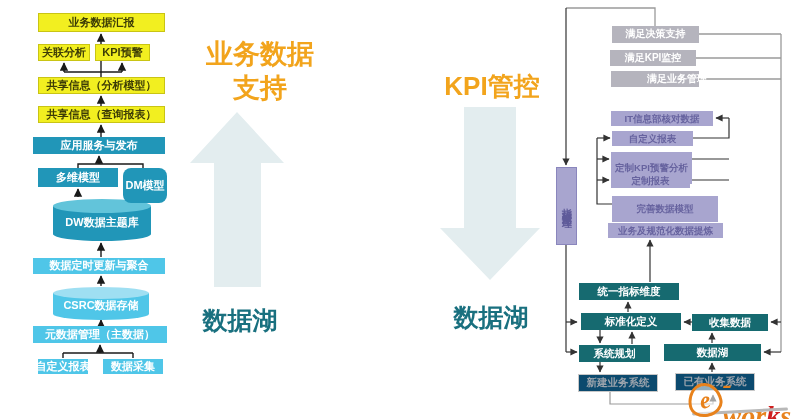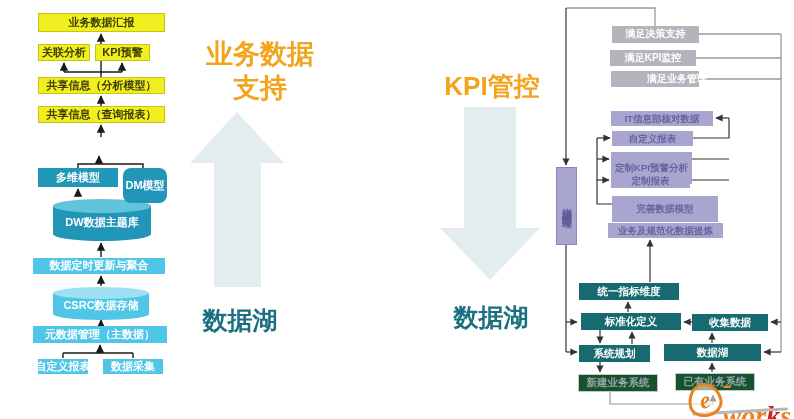--- a/index.html
+++ b/index.html
@@ -6,21 +6,21 @@
   .stage{position:relative;width:794px;height:419px;background:#ffffff;overflow:hidden;
          font-family:"Liberation Sans","DejaVu Sans",sans-serif;}
   .box{position:absolute;display:flex;align-items:center;justify-content:center;
        text-align:center;font-weight:bold;line-height:1.05;box-sizing:border-box;white-space:nowrap;}
   .yellow{background:#f2ef20;border:1px solid #c9c414;color:#3c3c06;font-size:11px;}
   .teal{background:#2196b8;color:#ffffff;font-size:11px;}
   .cyan{background:#4fc6e8;color:#ffffff;font-size:11px;}
   .grayb{background:#b5b4bd;color:#ffffff;font-size:10px;}
   .purple{background:#a8a5cf;color:#67639f;font-size:9.5px;}
   .tealdark{background:#166a70;color:#ffffff;font-size:10.5px;}
-  .whiteb{background:#14532d;border:1px solid #c8c8c8;color:#9ba3ac;font-size:10.5px;}
+  .whiteb{background:#0c4a6e;border:1px solid #c8c8c8;color:#9ba3ac;font-size:10.5px;}
   .vbox{position:absolute;background:#a8a5cf;border:1px solid #8a86bd;color:#5f5b9a;
         font-size:10px;font-weight:bold;writing-mode:vertical-rl;text-orientation:upright;
         display:flex;align-items:center;justify-content:center;letter-spacing:2px;box-sizing:border-box;}
   .cyl-label{position:absolute;text-align:center;font-weight:bold;color:#fff;font-size:11px;white-space:nowrap;}
   .bigword{position:absolute;font-weight:bold;text-align:center;line-height:1.25;}
   .orange-word{color:#f2a41c;font-size:27px;}
   .teal-word{color:#19707f;font-size:25px;}
   svg{position:absolute;left:0;top:0;}
   .wm{position:absolute;left:688px;top:381px;width:106px;height:38px;display:flex;align-items:center;
       font-family:"Liberation Serif","DejaVu Serif",serif;font-style:italic;font-weight:bold;}
@@ -114,20 +114,21 @@
       <path d="M53,293 V314 A48,6 0 0 0 149,314 V293" fill="#4fc6e8"></path>
       <ellipse cx="101" cy="293" rx="48" ry="6" fill="#9fdff2"></ellipse>
     </g>
   </svg>
 
   <div class="box yellow" style="left:38px;top:13px;width:127px;height:19px;">业务数据汇报</div>
   <div class="box yellow" style="left:38px;top:44px;width:52px;height:17px;">关联分析</div>
   <div class="box yellow" style="left:95px;top:44px;width:55px;height:17px;">KPI预警</div>
   <div class="box yellow" style="left:38px;top:77px;width:127px;height:17px;">共享信息（分析模型）</div>
   <div class="box yellow" style="left:38px;top:106px;width:127px;height:17px;">共享信息（查询报表）</div>
+  <div class="box teal" style="left:33px;top:137px;width:132px;height:17px;">应用服务与发布</div>
   <div class="box teal" style="left:38px;top:168px;width:80px;height:19px;">多维模型</div>
   <div class="box teal" style="left:123px;top:168px;width:44px;height:35px;border-radius:8px;">DM模型</div>
   <div class="cyl-label" style="left:52px;top:215px;width:100px;">DW数据主题库</div>
   <div class="box cyan" style="left:33px;top:258px;width:132px;height:16px;">数据定时更新与聚合</div>
   <div class="cyl-label" style="left:52px;top:298px;width:98px;">CSRC数据存储</div>
   <div class="box cyan" style="left:33px;top:326px;width:134px;height:17px;">元数据管理（主数据）</div>
   <div class="box cyan" style="left:38px;top:359px;width:50px;height:15px;">自定义报表</div>
   <div class="box cyan" style="left:103px;top:359px;width:60px;height:15px;">数据采集</div>
 
   <div class="bigword orange-word" style="left:180px;top:38px;width:160px;">

